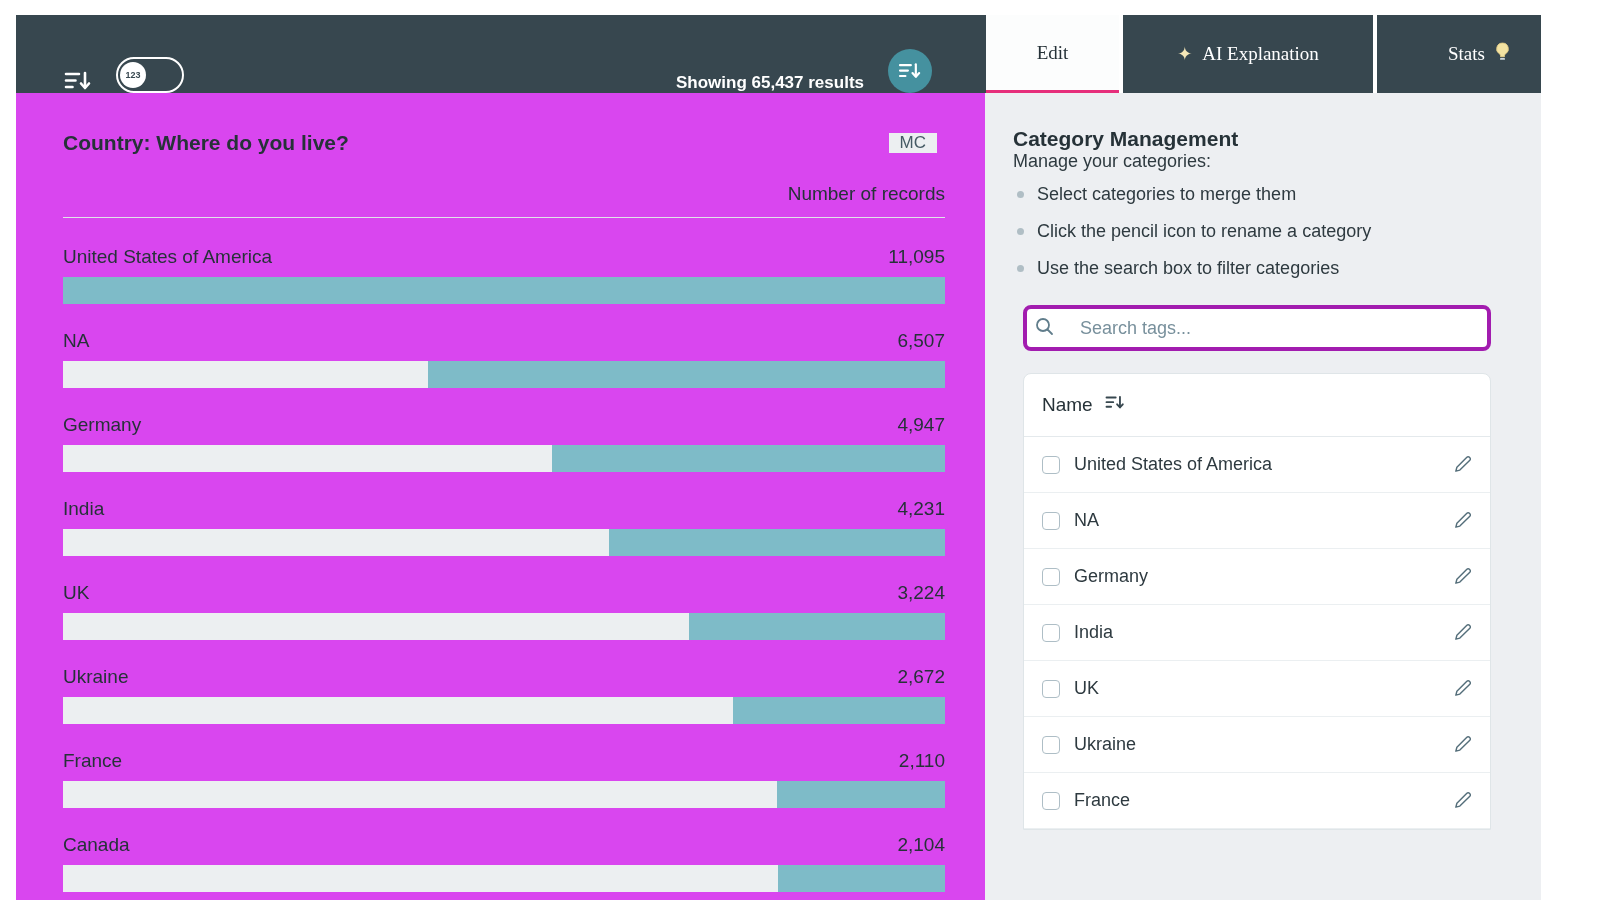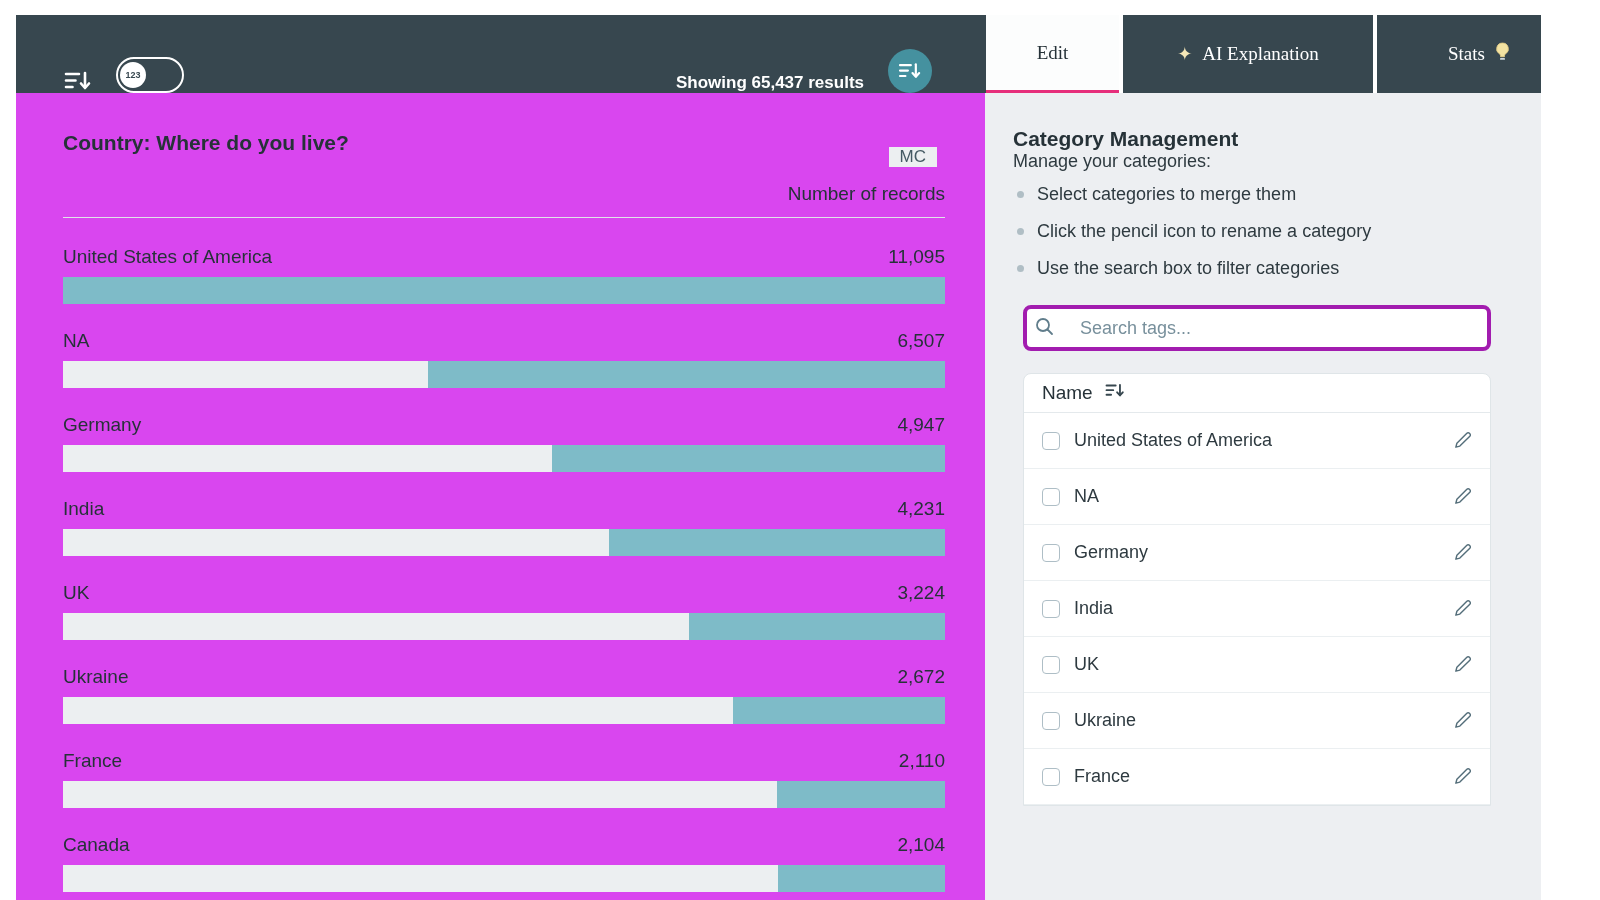--- a/index.html
+++ b/index.html
@@ -29,21 +29,21 @@
   .tab-edit { width:133px; }
   .tab-ai { width:250px; }
   .tab-stats { width:164px;padding-left:40px; }
   .sparkle { color:#F6E8B8; font-size:18px; line-height:1; }
 
   
   .content { flex:1; display:flex; overflow:hidden; }
   .main { width:969px; background:#d946ef; padding:26px 40px 0 47px; overflow:hidden; }
   .title-row { display:flex; align-items:center; justify-content:space-between; }
   .q-title { font-size:21px; font-weight:600; color:#263238; }
-  .mc-badge { display:flex; align-items:flex-end; height:48px; cursor:pointer; }
+  .mc-badge { display:flex; align-items:center; height:48px; cursor:pointer; }
   .mc-chip { background:#ECEFF1; color:#455A64; font-size:17px; display:flex;
     align-items:center; padding:0 11px; }
   .mc-stripe { width:5px; background:#7EBBC8; margin-left:3px; }
   .col-header { text-align:right; font-size:19px; color:#263238; margin-top:16px; }
   .divider { border-bottom:1px solid #E0E5E8; margin-top:12px; margin-bottom:28px; }
 
   .bar-row { margin-bottom:26px; }
   .bar-meta { display:flex; justify-content:space-between; align-items:baseline; }
   .bar-label { font-size:19px; color:#263238; }
   .bar-value { font-size:19px; color:#263238; }
@@ -63,21 +63,21 @@
 
   .search-box { margin-left:10px; margin-top:26px; height:46px; background:#fff;
     border:4px solid #a21caf; border-radius:8px; display:flex; align-items:center;
     padding:0 8px; gap:26px; }
   .search-box input { border:none; outline:none; flex:1; font-size:18px; color:#455A64;
     font-family:"Liberation Sans","DejaVu Sans",sans-serif; background:transparent; }
   .search-box input::placeholder { color:#78909C; }
 
   .cat-table { margin-left:10px; margin-top:22px; background:#fff;
     border:1px solid #DFE5E8; border-radius:8px 8px 0 0; overflow:hidden; }
-  .table-head { display:flex; align-items:center; gap:12px; padding:8px 18px;
+  .table-head { display:flex; align-items:center; gap:12px; padding:20px 18px;
     font-size:19px; color:#263238; border-bottom:1px solid #E4E9EC; }
   .cat-row { height:56px; display:flex; align-items:center; gap:14px; padding:0 18px;
     border-bottom:1px solid #EBEFF1; cursor:pointer; }
   .checkbox { width:18px; height:18px; border:1.5px solid #AEBEC6; border-radius:4px;
     background:#fff; flex:0 0 auto; cursor:pointer; }
   .cat-label { flex:1; font-size:18px; color:#2E3A40; }
   .pencil-btn { background:none; border:none; cursor:pointer; display:flex; align-items:center; }
 </style>
 </head>
 <body>

